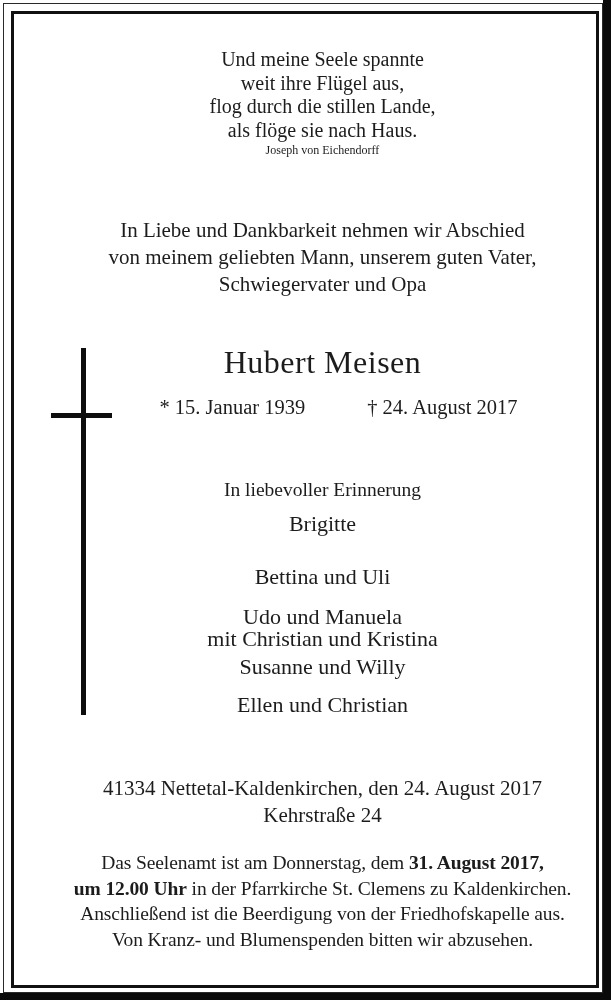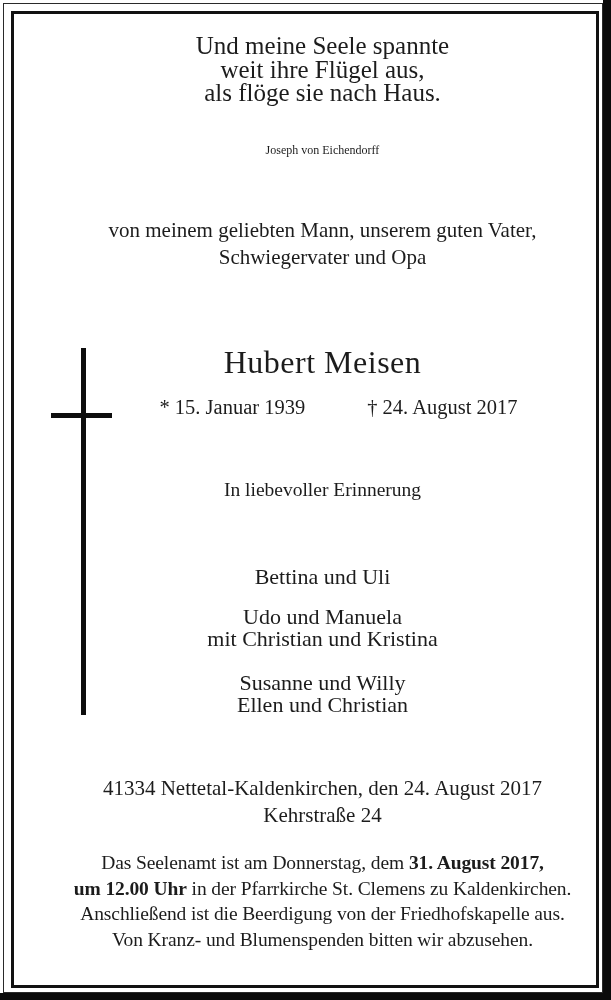--- a/index.html
+++ b/index.html
@@ -18,36 +18,36 @@
   .frame-outer{position:absolute;left:3px;top:3px;right:8px;bottom:7px;border:1.5px solid #2a2a2a;}
   
   .frame-inner{position:absolute;left:11px;top:11px;right:12px;bottom:12px;border:3px solid #111111;}
 
   
   .cross-v{position:absolute;left:81px;top:348px;width:5px;height:367px;background:#0d0d0d;}
   .cross-h{position:absolute;left:51px;top:413px;width:61px;height:5px;background:#0d0d0d;}
 
   .block{position:absolute;left:34px;right:0;text-align:center;}
 
-  .poem{top:34px;font-size:25px;line-height:23.5px;}
+  .poem{top:48px;font-size:20px;line-height:23.5px;}
   .poem-author{top:143px;font-size:12px;}
 
   .intro{top:217px;font-size:21px;line-height:27px;}
 
   .name{top:336px;font-size:32px;line-height:52px;font-weight:normal;margin:0;letter-spacing:.5px;}
 
   .dates{top:396px;font-size:20.5px;display:flex;justify-content:center;gap:62px;transform:translateX(16px);}
 
   .memoriam-label{top:479px;font-size:19.5px;}
   .mourner{font-size:22px;line-height:25px;}
   .m-0{top:511px;}
   .m-1{top:564px;}
   .m-2{top:578px;margin-top:48px;}
   .m-3{top:604px;}
-  .m-4{top:670px;}
+  .m-4{top:654px;}
   .m-5{top:692px;}
 
   .address{top:775px;font-size:21px;line-height:27px;}
 
   .service{top:850px;font-size:19.5px;line-height:25.5px;letter-spacing:-0.1px;}
   .service b{font-weight:bold;}
 </style>
 </head>
 <body>
 
@@ -59,38 +59,41 @@
   <div class="frame-inner"></div>
 
   <div>
     <div class="cross-v"></div>
     <div class="cross-h"></div>
   </div>
 
   <div class="block poem">
     <div>Und meine Seele spannte</div>
     <div>weit ihre Flügel aus,</div>
+    <div>flog durch die stillen Lande,</div>
     <div>als flöge sie nach Haus.</div>
   </div>
   <div class="block poem-author">Joseph von Eichendorff</div>
 
   <div class="block intro">
+    <div>In Liebe und Dankbarkeit nehmen wir Abschied</div>
     <div>von meinem geliebten Mann, unserem guten Vater,</div>
     <div>Schwiegervater und Opa</div>
   </div>
 
   <h1 class="block name">Hubert Meisen</h1>
 
   <div class="block dates">
     <span>* 15. Januar 1939</span>
     <span>† 24. August 2017</span>
   </div>
 
   <div class="block memoriam-label">In liebevoller Erinnerung</div>
 
+  <div class="block mourner m-0">Brigitte</div>
   <div class="block mourner m-1">Bettina und Uli</div>
   <div class="block mourner m-2">mit Christian und Kristina</div>
   <div class="block mourner m-3">Udo und Manuela</div>
   <div class="block mourner m-4">Susanne und Willy</div>
   <div class="block mourner m-5">Ellen und Christian</div>
 
   <div class="block address">
     <div>41334 Nettetal-Kaldenkirchen, den 24. August 2017</div>
     <div>Kehrstraße 24</div>
   </div>

